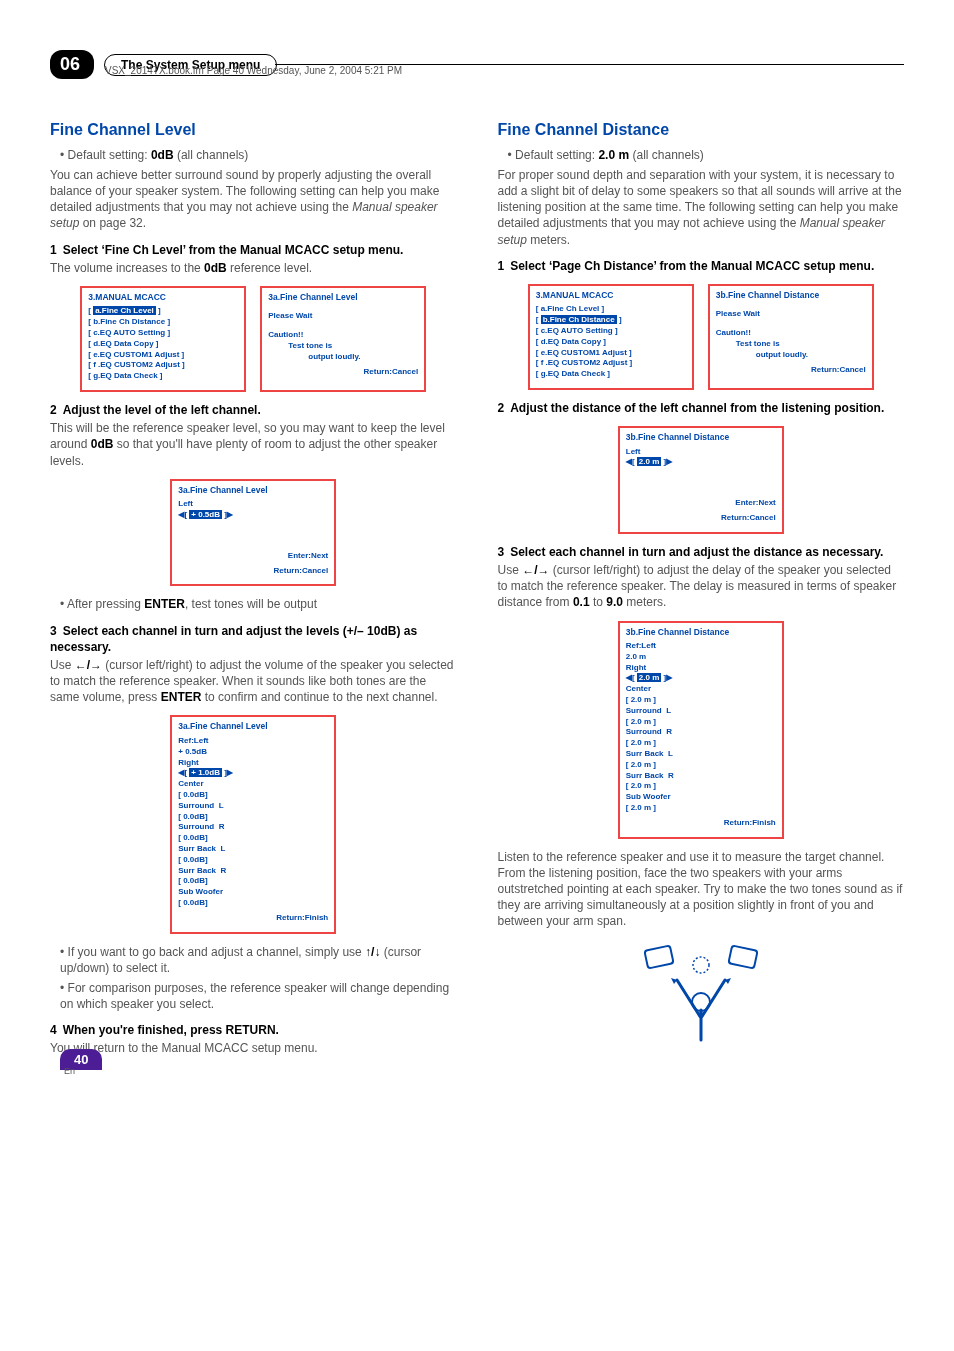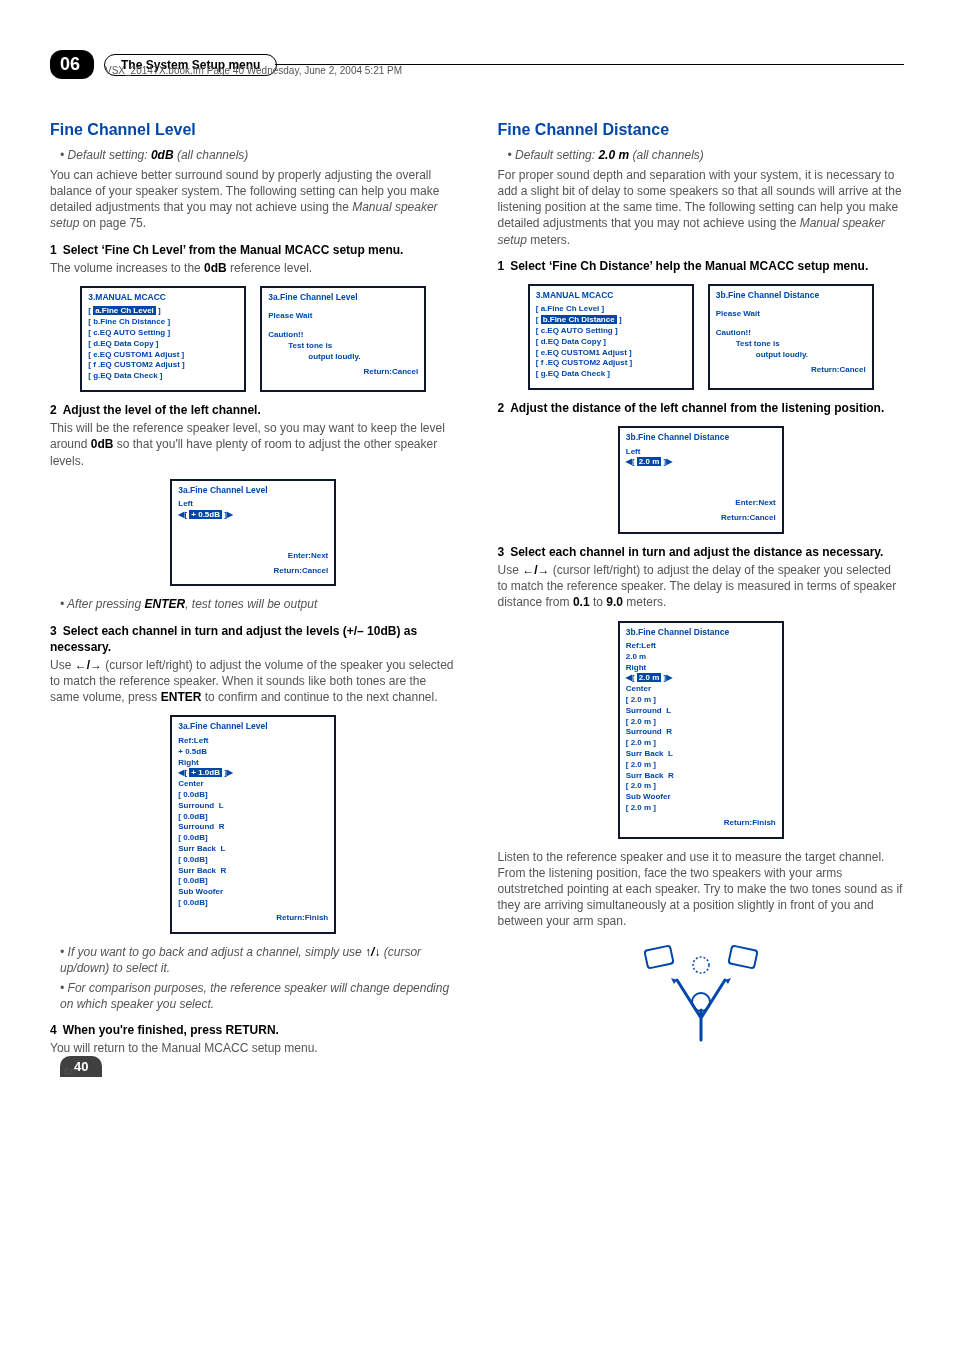--- a/index.html
+++ b/index.html
@@ -59,55 +59,54 @@
     color: #555;
   }
   h2 {
     color: #0047aa;
     font-size: 16px;
     margin: 0 0 6px 0;
   }
   .bullet {
     margin: 2px 0 4px 10px;
     color: #555;
-    font-style: italic;
   }
   .step {
     font-weight: bold;
     color: #000;
     margin: 10px 0 2px 0;
   }
   .step-num { margin-right: 6px; }
   .italic { font-style: italic; }
   .bold { font-weight: bold; color:#000; }
   .screens {
     display: flex;
     justify-content: center;
     gap: 14px;
     margin: 10px 0;
   }
   .screen {
-    border: 2px solid #0f172a;
+    border: 2px solid #ef4444;
     color: #0047aa;
     font-size: 8px;
     font-family: Arial, sans-serif;
     width: 150px;
     padding: 4px 6px 8px 6px;
     font-weight: bold;
   }
   .screen .title { font-size: 8.5px; margin-bottom:3px; }
   .screen .hl { background: #0047aa; color: #fff; padding: 0 2px; }
   .screen .row { display:flex; justify-content:space-between;flex-direction:column; }
   .screen .footer { text-align:right; margin-top:4px; }
   .screen .center { margin:8px 0; }
   .page-num {
     position: absolute;
-    bottom: 17px;
+    bottom: 24px;
     left: 60px;
-    background: #404040;
+    background: #4c1d95;
     color: #fff;
     padding: 3px 14px;
     border-radius: 10px 10px 0 0;
     font-weight: bold;
     font-size: 13px;
   }
   .page-num-en {
     position: absolute;
     bottom: 18px;
     left: 64px;
@@ -126,21 +125,21 @@
     <div class="chapter-num">06</div>
     <div class="chapter-title">The System Setup menu</div>
     <div class="header-line"></div>
   </div>
 
   <div class="columns">
 
     <div class="col">
       <h2>Fine Channel Level</h2>
       <div class="bullet">• <span>Default setting: </span><span class="bold">0dB</span><span> (all channels)</span></div>
-      <div><span>You can achieve better surround sound by properly adjusting the overall balance of your speaker system. The following setting can help you make detailed adjustments that you may not achieve using the </span><span class="italic">Manual speaker setup</span><span> on page 75.</span></div>
+      <div><span>You can achieve better surround sound by properly adjusting the overall balance of your speaker system. The following setting can help you make detailed adjustments that you may not achieve using the </span><span class="italic">Manual speaker setup</span><span> on page 32.</span></div>
 
       <div class="step"><span class="step-num">1</span><span>Select ‘Fine Ch Level’ from the Manual MCACC setup menu.</span></div>
       <div><span>The volume increases to the </span><span class="bold">0dB</span><span> reference level.</span></div>
 
       <div class="screens">
         <div class="screen">
           <div class="title">3.MANUAL MCACC</div>
           <div>[ <span class="hl">a.Fine Ch Level</span> ]</div>
           <div>[ <span>b.Fine Ch Distance</span> ]</div>
           <div>[ <span>c.EQ AUTO Setting</span> ]</div>
@@ -224,21 +223,21 @@
 
       <div class="step"><span class="step-num">4</span><span>When you're finished, press RETURN.</span></div>
       <div>You will return to the Manual MCACC setup menu.</div>
     </div>
 
     <div class="col">
       <h2>Fine Channel Distance</h2>
       <div class="bullet">• <span>Default setting: </span><span class="bold">2.0 m</span><span> (all channels)</span></div>
       <div><span>For proper sound depth and separation with your system, it is necessary to add a slight bit of delay to some speakers so that all sounds will arrive at the listening position at the same time. The following setting can help you make detailed adjustments that you may not achieve using the </span><span class="italic">Manual speaker setup</span><span> meters.</span></div>
 
-      <div class="step"><span class="step-num">1</span><span>Select ‘Fine Ch Distance’ help the Manual MCACC setup menu.</span></div>
+      <div class="step"><span class="step-num">1</span><span>Select ‘Page Ch Distance’ from the Manual MCACC setup menu.</span></div>
 
       <div class="screens">
         <div class="screen">
           <div class="title">3.MANUAL MCACC</div>
           <div>[ <span>a.Fine Ch Level</span> ]</div>
           <div>[ <span class="hl">b.Fine Ch Distance</span> ]</div>
           <div>[ <span>c.EQ AUTO Setting</span> ]</div>
           <div>[ <span>d.EQ Data Copy</span> ]</div>
           <div>[ <span>e.EQ CUSTOM1 Adjust</span> ]</div>
           <div>[ <span>f .EQ CUSTOM2 Adjust</span> ]</div>

